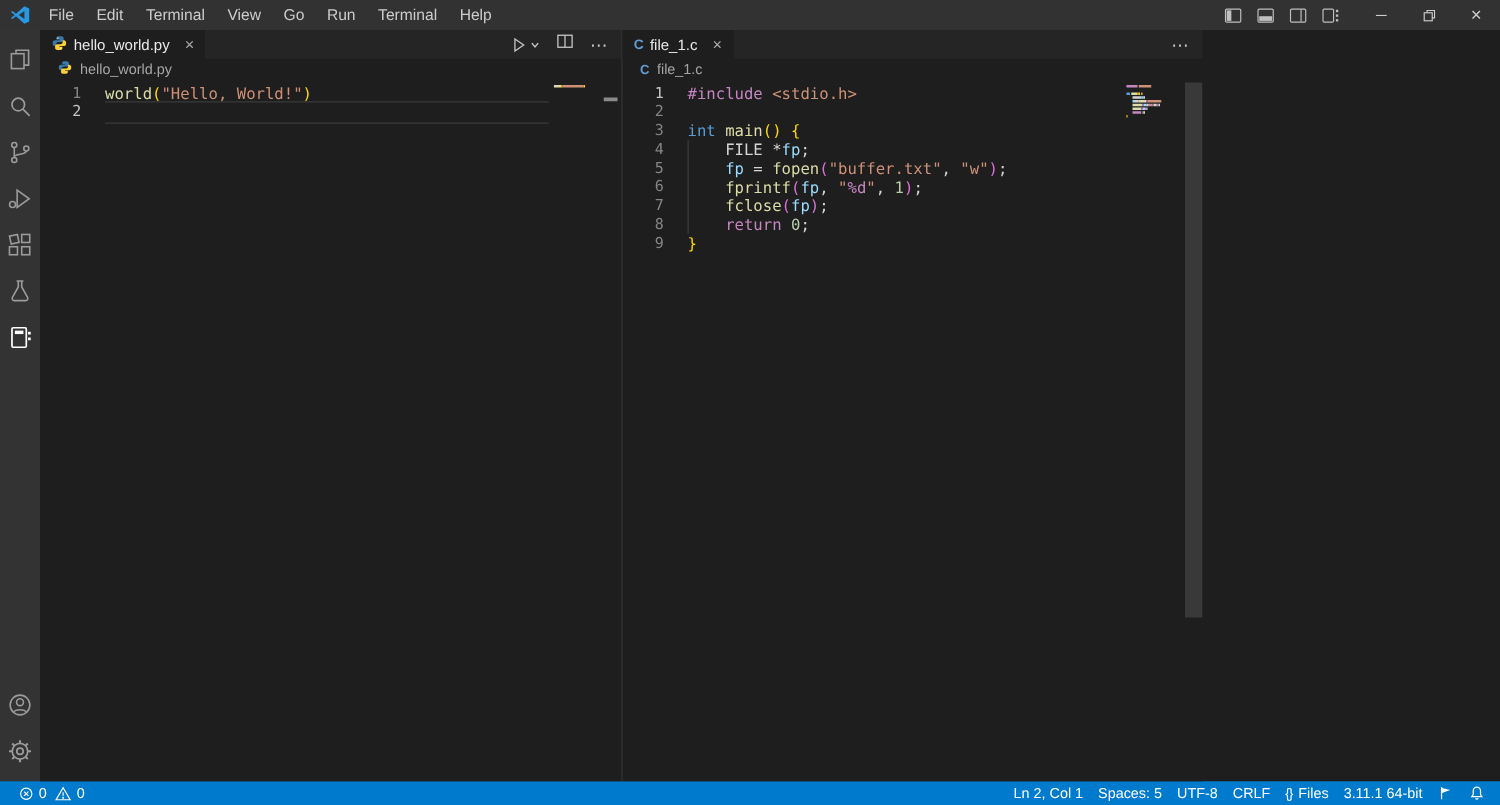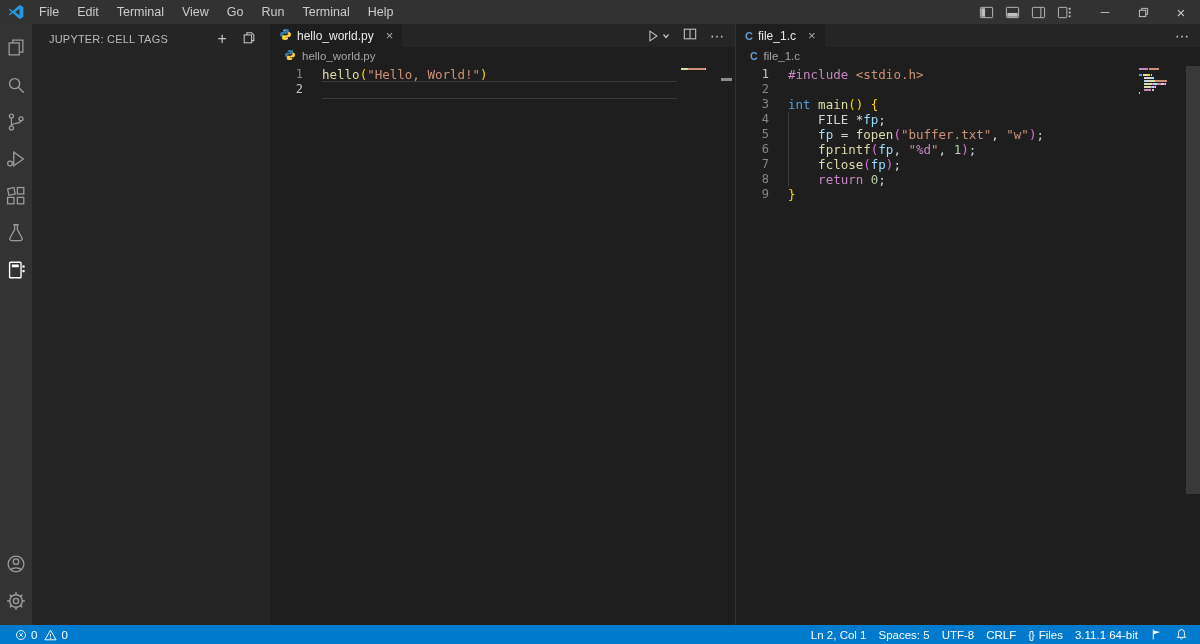--- a/index.html
+++ b/index.html
@@ -220,34 +220,20 @@
               <line x1="18.8" y1="12" x2="21.6" y2="12"></line>
               <line x1="5.2" y1="5.2" x2="7.2" y2="7.2"></line>
               <line x1="16.8" y1="16.8" x2="18.8" y2="18.8"></line>
               <line x1="5.2" y1="18.8" x2="7.2" y2="16.8"></line>
               <line x1="16.8" y1="7.2" x2="18.8" y2="5.2"></line>
             </g>
           </svg>
       </span>
     </div>
 
-    <div class="sidebar">
-      <div class="sidebar-header">
-        <span>JUPYTER: CELL TAGS</span>
-        <span class="sh-actions">
-          <span class="sh-add">+</span>
-          <span>
-            <svg width="14" height="14" viewBox="0 0 16 16" fill="none" stroke="#C5C5C5" stroke-width="1.2">
-                <path d="M5.5 4.5 V2 H11 L13.5 4.5 V11 H11"></path>
-                <rect x="2.5" y="4.5" width="8.5" height="9"></rect>
-              </svg>
-          </span>
-        </span>
-      </div>
-    </div>
 
     <div class="editor-area">
 
       <div class="egroup gleft">
         <div class="tabbar">
           <div class="tab">
             <span>
               <svg width="13" height="13" viewBox="0 0 24 24">
                   <path fill="#3B77A8" d="M11.9 2 C9.6 2 7.5 2.6 7.5 4.6 V6.7 H12 V7.6 H5.2 C3.3 7.6 2 9.3 2 12 C2 14.7 3.3 16.4 5.2 16.4 H7.1 V13.8 C7.1 11.9 8.8 10.4 10.7 10.4 H15.4 C17 10.4 18.3 9.1 18.3 7.5 V4.6 C18.3 2.8 16 2 13.9 2 Z"></path>
                   <circle cx="9.6" cy="4.7" r="1" fill="#FFFFFF"></circle>
@@ -280,21 +266,21 @@
           <span>
             <svg width="12" height="12" viewBox="0 0 24 24">
                 <path fill="#3B77A8" d="M11.9 2 C9.6 2 7.5 2.6 7.5 4.6 V6.7 H12 V7.6 H5.2 C3.3 7.6 2 9.3 2 12 C2 14.7 3.3 16.4 5.2 16.4 H7.1 V13.8 C7.1 11.9 8.8 10.4 10.7 10.4 H15.4 C17 10.4 18.3 9.1 18.3 7.5 V4.6 C18.3 2.8 16 2 13.9 2 Z"></path>
                 <path fill="#F9CF3A" d="M12.1 22 C14.4 22 16.5 21.4 16.5 19.4 V17.3 H12 V16.4 H18.8 C20.7 16.4 22 14.7 22 12 C22 9.3 20.7 7.6 18.8 7.6 H16.9 V10.2 C16.9 12.1 15.2 13.6 13.3 13.6 H8.6 C7 13.6 5.7 14.9 5.7 16.5 V19.4 C5.7 21.2 8 22 10.1 22 Z"></path>
               </svg>
           </span>
           <span>hello_world.py</span>
         </div>
         <div class="code-wrap">
           <div class="code-lines">
-              <div class="code-row"><span class="ln">1</span><span class="code-text"><span class="tok-fn">hello</span><span class="tok-b1">(</span><span class="tok-str">"Hello, World!"</span><span class="tok-b1">)</span></span></div>
+              <div class="code-row"><span class="ln">1</span><span class="code-text"><span class="tok-fn">world</span><span class="tok-b1">(</span><span class="tok-str">"Hello, World!"</span><span class="tok-b1">)</span></span></div>
               <div class="code-row current"><span class="ln active">2</span><span class="code-text"></span></div>
             </div>
           <div class="minimap mleft">
               <div class="mm-row">
                 <span class="mm-seg" style="width: 6px; background: var(--tok-fn);"></span>
                 <span class="mm-seg" style="width: 1px; background: var(--tok-b1);"></span>
                 <span class="mm-seg" style="width: 17px; background: var(--tok-str);"></span>
                 <span class="mm-seg" style="width: 1px; background: var(--tok-b1);"></span>
               </div>
               <div class="mm-row"></div>

